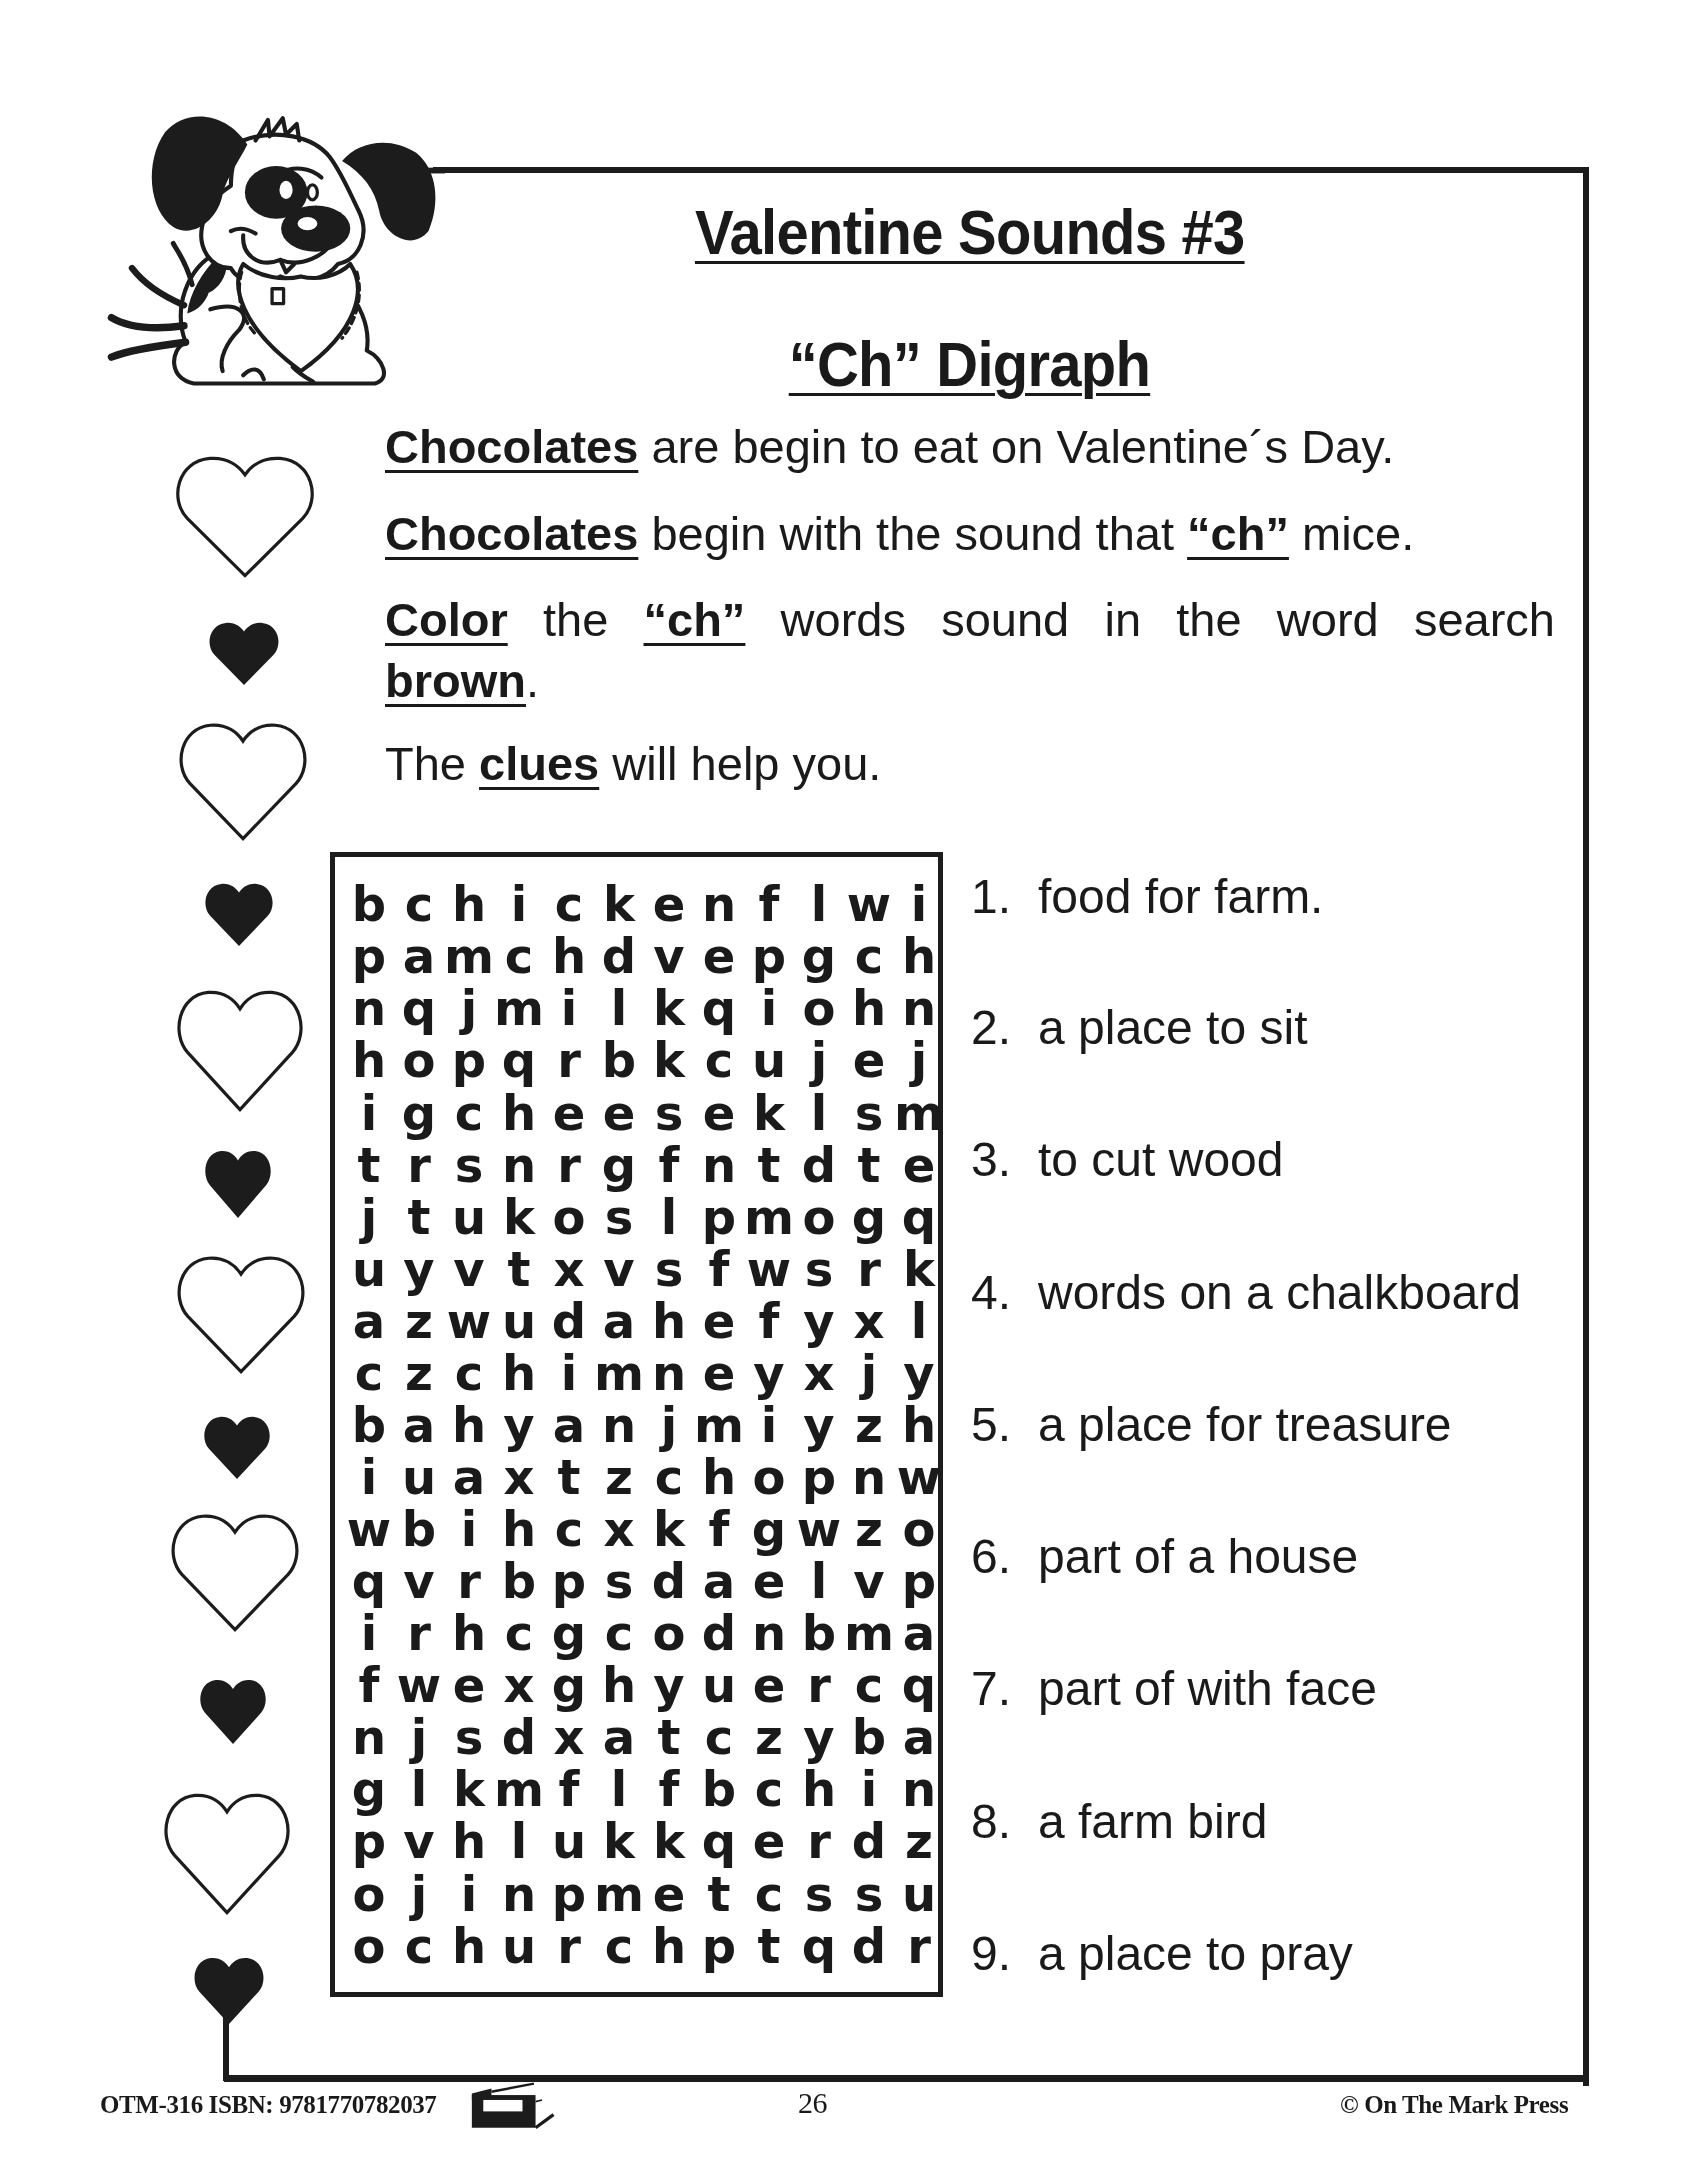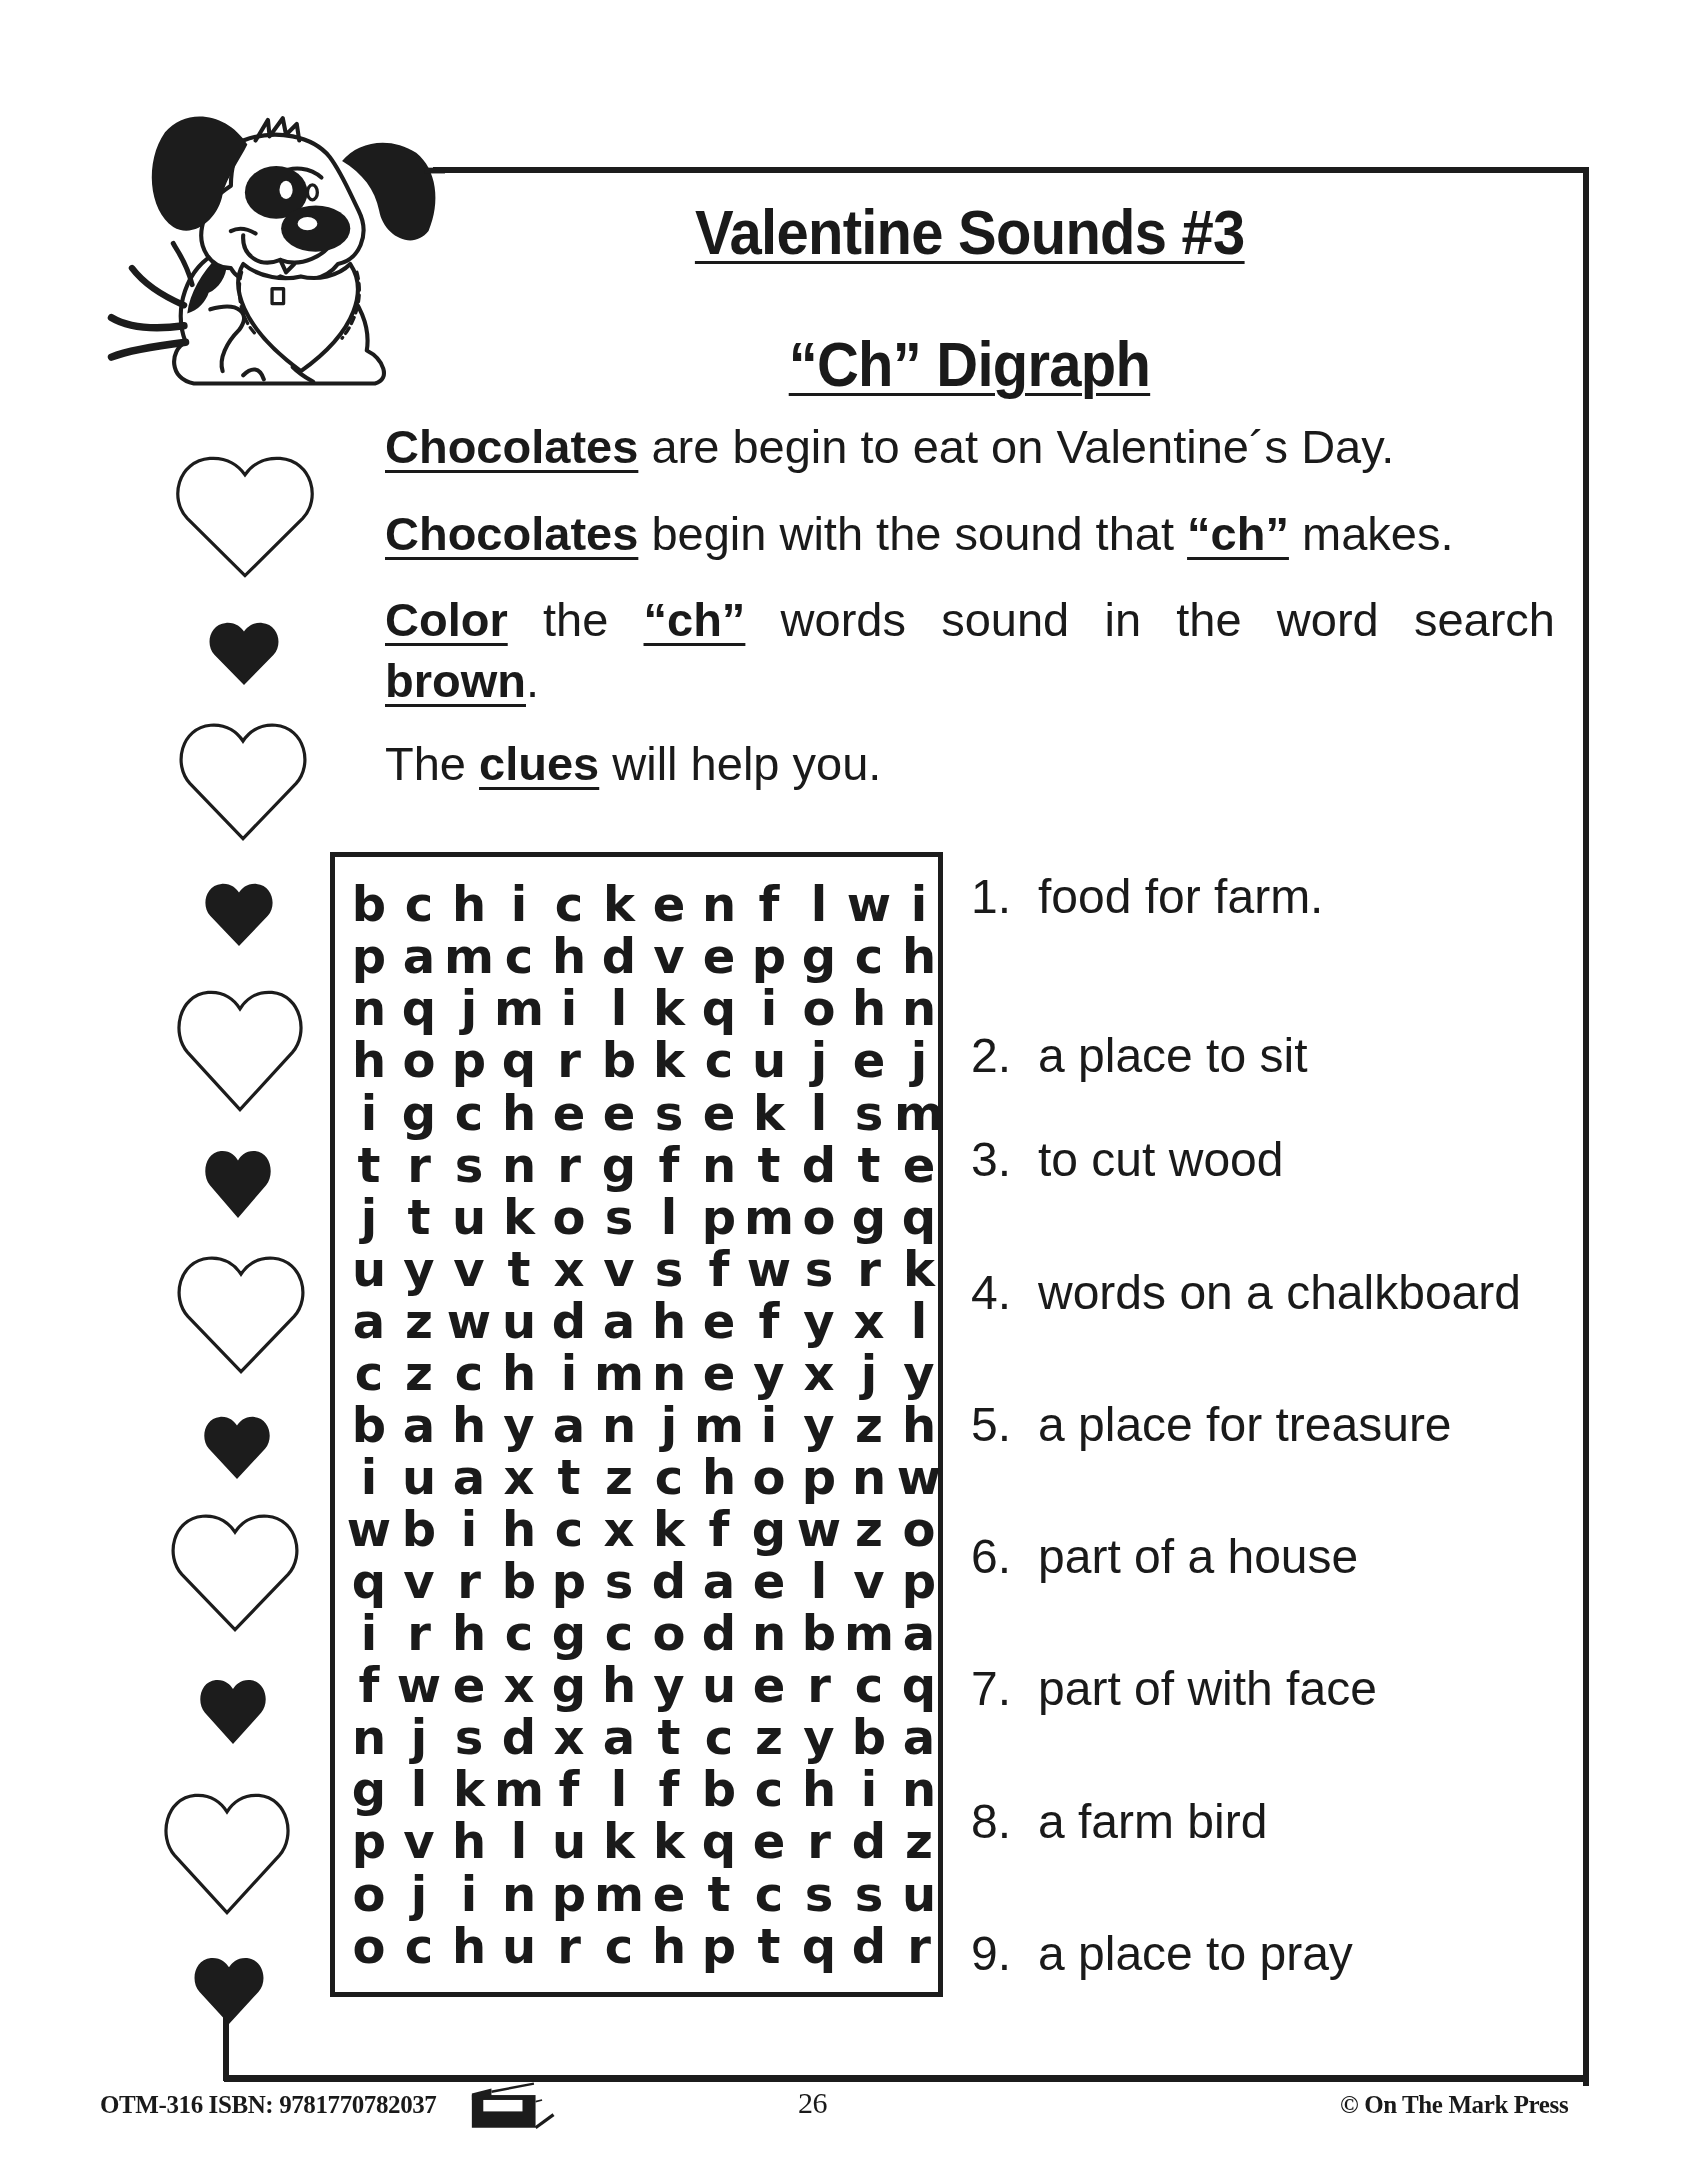--- a/index.html
+++ b/index.html
@@ -91,21 +91,21 @@
   <rect x="400" y="88" width="25" height="7" fill="#1c1c1c"></rect>
 </svg>
 
 <div class="title t1"><span>Valentine Sounds #3</span></div>
 <div class="title t2"><span>“Ch” Digraph</span></div>
 
 <div class="para p1">
   <span class="b">Chocolates</span><span> are begin to eat on Valentine´s Day.</span>
 </div>
 <div class="para p2">
-  <span class="b">Chocolates</span><span> begin with the sound that </span><span class="b">“ch”</span><span> makes.</span>
+  <span class="b">Chocolates</span><span> begin with the sound that </span><span class="b">“ch”</span><span> mice.</span>
 </div>
 <div class="para p3 justify">
   <span class="b">Color</span><span> the </span><span class="b">“ch”</span><span> words sound in the word search</span>
 </div>
 <div class="para p4">
   <span class="b">brown</span><span>.</span>
 </div>
 <div class="para p5">
   <span>The </span><span class="b">clues</span><span> will help you.</span>
 </div>
@@ -403,21 +403,21 @@
       <span class="cell">p</span>
       <span class="cell">t</span>
       <span class="cell">q</span>
       <span class="cell">d</span>
       <span class="cell">r</span>
     </div>
   </div>
 
 <div id="clues">
     <div class="clue" style="top: 873px;"><span class="num">1.</span><span>food for farm.</span></div>
-    <div class="clue" style="top: 1004px; margin-top: 28px;"><span class="num">2.</span><span>a place to sit</span></div>
+    <div class="clue" style="top: 1004px;"><span class="num">2.</span><span>a place to sit</span></div>
     <div class="clue" style="top: 1136px;"><span class="num">3.</span><span>to cut wood</span></div>
     <div class="clue" style="top: 1269px;"><span class="num">4.</span><span>words on a chalkboard</span></div>
     <div class="clue" style="top: 1401px;"><span class="num">5.</span><span>a place for treasure</span></div>
     <div class="clue" style="top: 1533px;"><span class="num">6.</span><span>part of a house</span></div>
     <div class="clue" style="top: 1665px;"><span class="num">7.</span><span>part of with face</span></div>
     <div class="clue" style="top: 1798px;"><span class="num">8.</span><span>a farm bird</span></div>
     <div class="clue" style="top: 1930px;"><span class="num">9.</span><span>a place to pray</span></div>
   </div>
 
 <div id="hearts">

